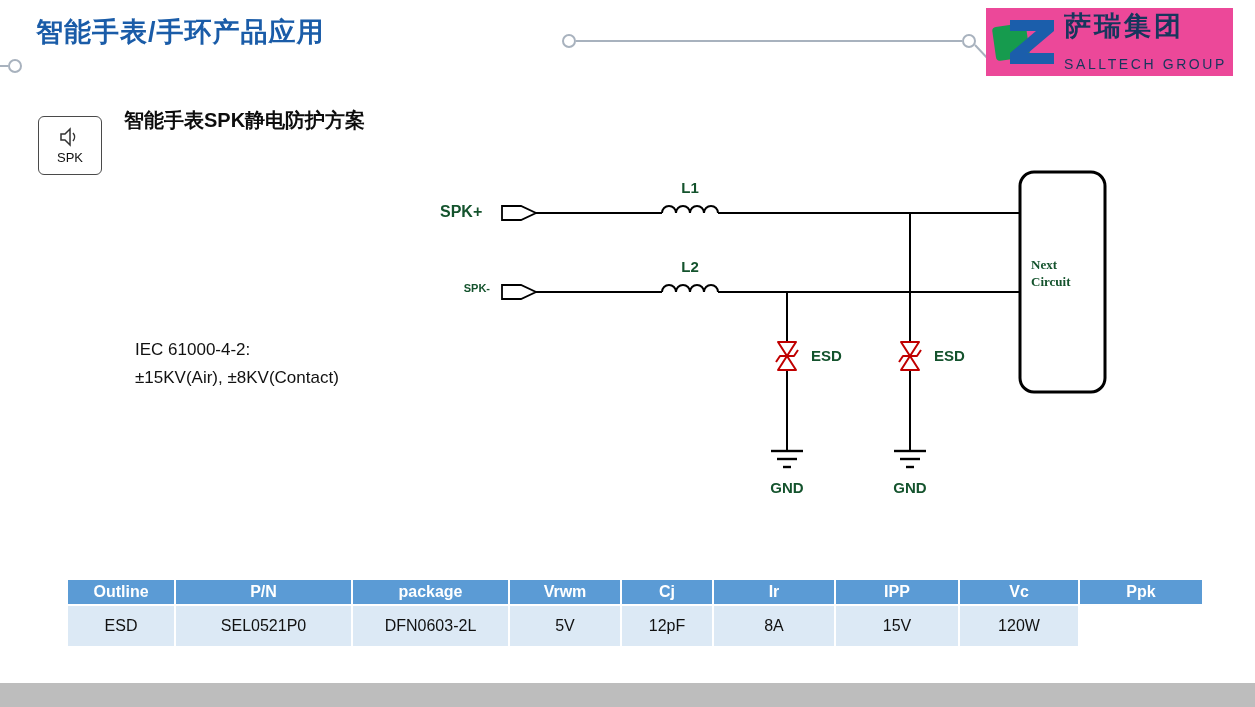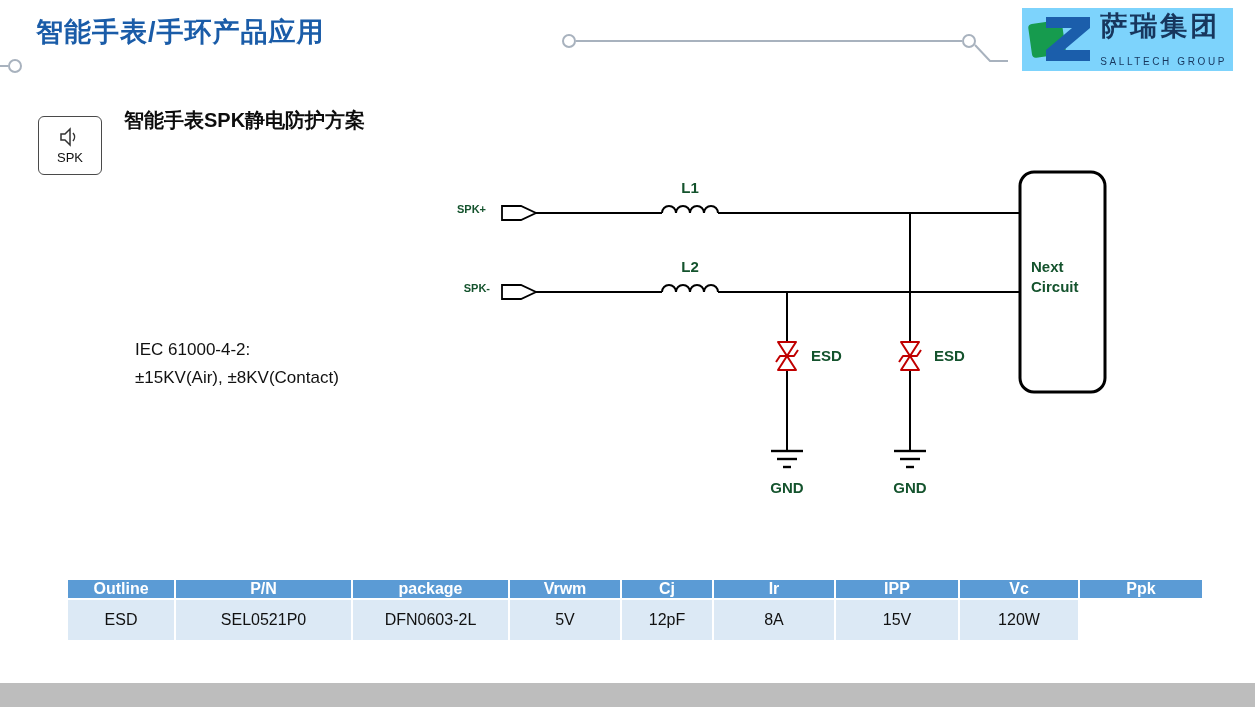--- a/index.html
+++ b/index.html
@@ -12,63 +12,63 @@
   .linework { position:absolute; left:0; top:0; width:1255px; height:707px; pointer-events:none; }
 
   .page-title {
     position:absolute; left:36px; top:14px;
     font-size:27px; font-weight:bold; color:#1A5CA8; letter-spacing:1px; z-index:2;
   }
 
   .logo {
     position:absolute; top:8px; right:22px; z-index:3;
     display:flex; align-items:center; gap:10px;
-    background:#7dd3fc; padding:4px 6px;
+    background:#ec4899; padding:4px 6px;
   }
   .logo-text { display:flex; flex-direction:column; }
   .brand { font-size:27px; font-weight:bold; color:#17365D; letter-spacing:3px; line-height:1.1; }
-  .brand-sub { font-size:10px; color:#17365D; letter-spacing:2.6px; margin-top:14px; }
+  .brand-sub { font-size:14px; color:#17365D; letter-spacing:2.6px; margin-top:14px; }
 
   .spk-box {
     position:absolute; left:38px; top:88px; width:64px; height:59px;
     border:1.5px solid #4a4a4a; border-radius:6px; background:#fff;
     display:flex; flex-direction:column; align-items:center; justify-content:center; gap:3px; z-index:2;margin-top:28px;
   }
   .spk-label { font-size:13px; color:#111; }
 
   .section-title {
     position:absolute; left:124px; top:107px;
     font-size:20px; font-weight:bold; color:#0d0d0d; z-index:2;
   }
 
   .lbl { position:absolute; font-weight:bold; color:#14532d; z-index:2; }
-  .spk-plus  { left:424px; top:203px; width:62px; text-align:right; font-size:11px; }
+  .spk-plus  { left:440px; top:203px; width:62px; text-align:left; font-size:16px; }
   .spk-minus { left:428px; top:282px; width:62px; text-align:right; font-size:11px; }
   .l1 { left:671px; top:179px; width:38px; text-align:center; font-size:15px; }
   .l2 { left:671px; top:258px; width:38px; text-align:center; font-size:15px; }
   .esd-left  { left:811px; top:347px; font-size:15px; }
   .esd-right { left:934px; top:347px; font-size:15px; }
   .gnd-left  { left:762px; top:479px; width:50px; text-align:center; font-size:15px; }
   .gnd-right { left:885px; top:479px; width:50px; text-align:center; font-size:15px; }
-  .next-circuit { left:1031px; top:257px; width:68px; font-size:15px; line-height:1.3; }
+  .next-circuit { left:1031px; top:257px; width:68px; font-size:13px; line-height:1.3;font-family:Liberation Serif, serif; }
 
   .iec {
     position:absolute; left:135px; top:336px;
     font-size:17px; color:#111; line-height:1.65; z-index:2;
   }
 
   .table {
     position:absolute; left:68px; top:580px; z-index:2;
     display:grid;
     grid-template-columns:106px 175px 155px 110px 90px 120px 122px 118px 122px;
     gap:2px;
   }
   .th {
     background:#5B9BD5; color:#fff; font-weight:bold; font-size:16px;
-    height:18px; display:flex; align-items:center; justify-content:center;
+    height:24px; display:flex; align-items:center; justify-content:center;
   }
   .td {
     background:#DCE9F5; color:#111; font-size:16px;
     height:40px; display:flex; align-items:center; justify-content:center;
   }
 
   .footer { position:absolute; left:0; right:0; bottom:0; height:24px; background:#BDBDBD; }
 </style>
 </head>
 <body>

